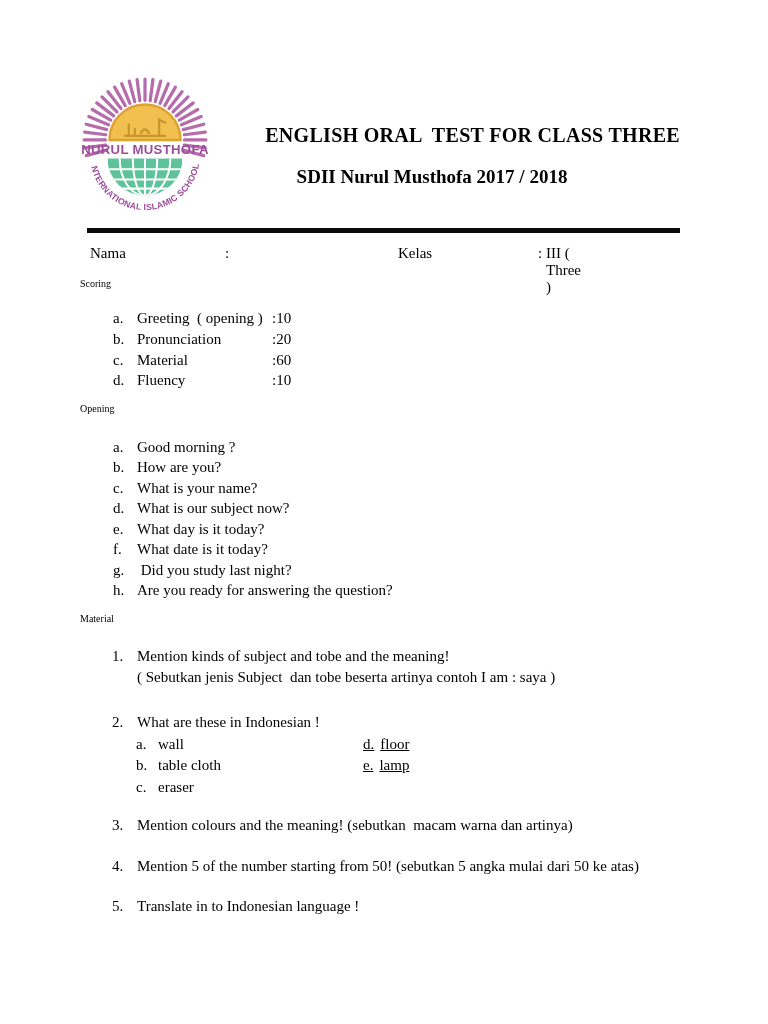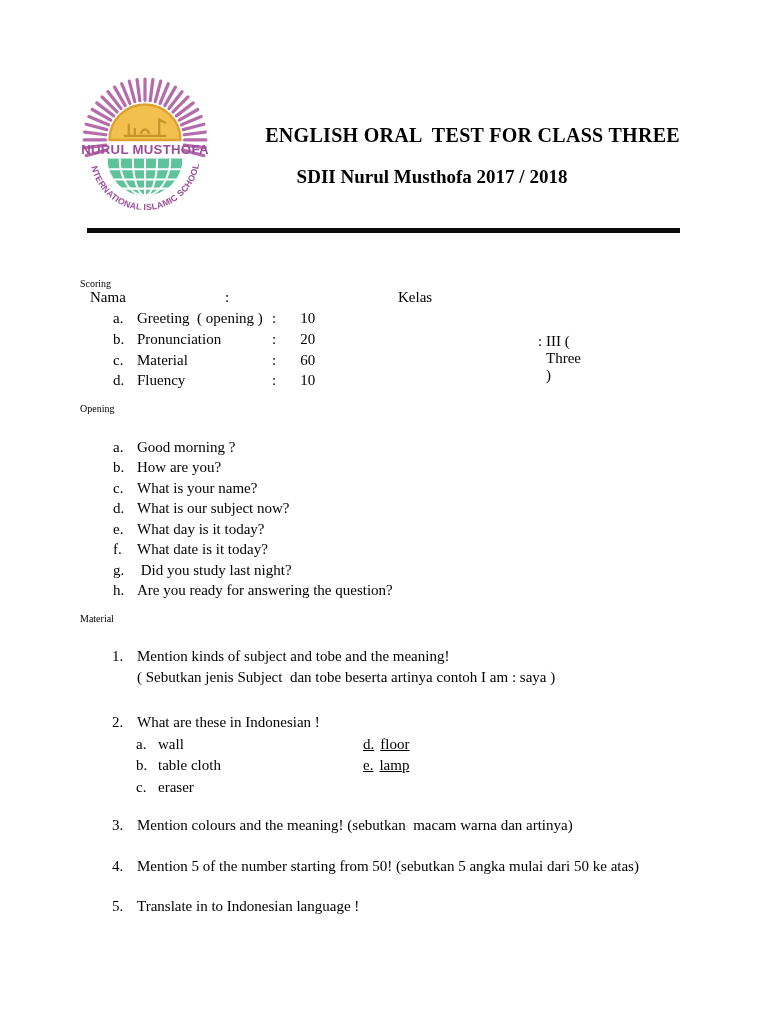--- a/index.html
+++ b/index.html
@@ -19,34 +19,34 @@
   .sun-rim{stroke:#dfa232;stroke-width:2.4;}
   .globe-grid{stroke:#ffffff;stroke-width:2;fill:none;}
   .calli{stroke:#c8952b;fill:none;stroke-width:2.2;stroke-linecap:round;}
   
   .titles{position:absolute;left:184px;width:496px;top:124px;text-align:center;}
   .title1{font-size:20px;font-weight:bold;letter-spacing:.3px;white-space:pre;text-align:right;}
   .title2{font-size:19px;font-weight:bold;margin-top:19px;white-space:pre;}
   .divider{position:absolute;left:87px;top:228px;width:593px;height:5px;background:#0b0b0b;}
   
   .info-row{position:absolute;left:90px;top:245px;width:600px;height:20px;font-size:15px;}
-  .info-row span{position:absolute;top:0;margin-top:44px;}
+  .info-row span{position:absolute;top:0;}
   .i-nama{left:0;}
   .i-colon1{left:135px;}
   .i-kelas{left:308px;}
   .i-cgroup{left:448px;}
   .i-cval{margin-left:8px;}
   
   .heading{position:absolute;left:80px;font-size:10px;}
   .list{position:absolute;left:90px;right:20px;font-size:15px;}
   .li{position:relative;padding-left:47px;}
   .marker{position:absolute;left:23px;top:0;}
   .score-list{line-height:20.8px;}
   .score-label{display:inline-block;width:135px;white-space:pre;}
-  .score-value{margin-left:24px;}
+  .score-value{margin-left:0;}
   .open-list{line-height:20.45px;}
   .mat-item{position:absolute;left:90px;right:20px;font-size:15px;}
   .m-li{position:relative;padding-left:47px;}
   .m-num{position:absolute;left:22px;top:0;}
   .m1{line-height:20.8px;}
   .m2{line-height:21.6px;}
   .sub-li{position:relative;padding-left:68px;}
   .sub-marker{position:absolute;left:46px;top:0;}
   .sub-right{position:absolute;left:273px;top:0;text-decoration:underline;}
   .sub-rtext{margin-left:6px;}

